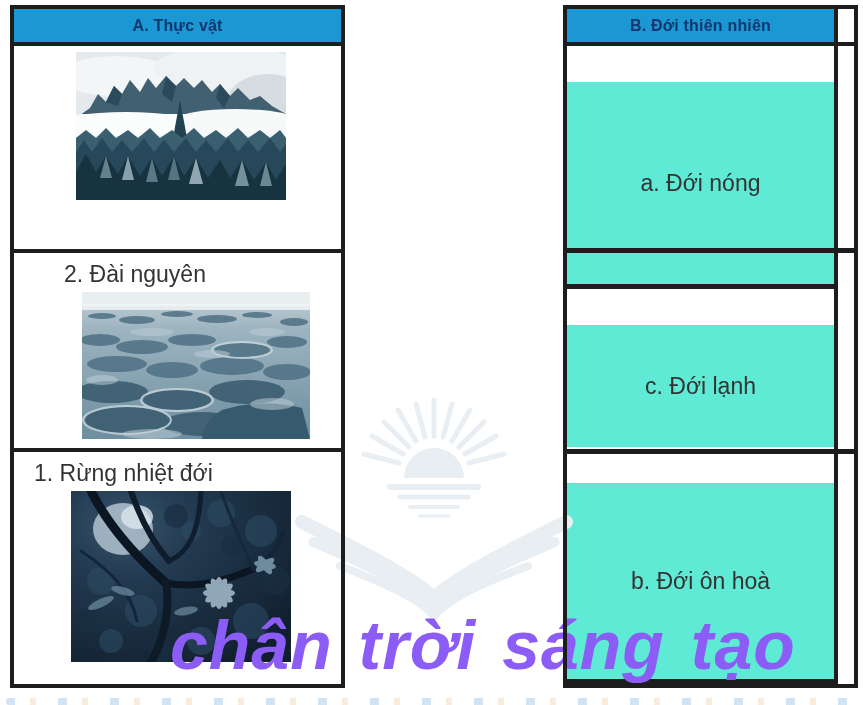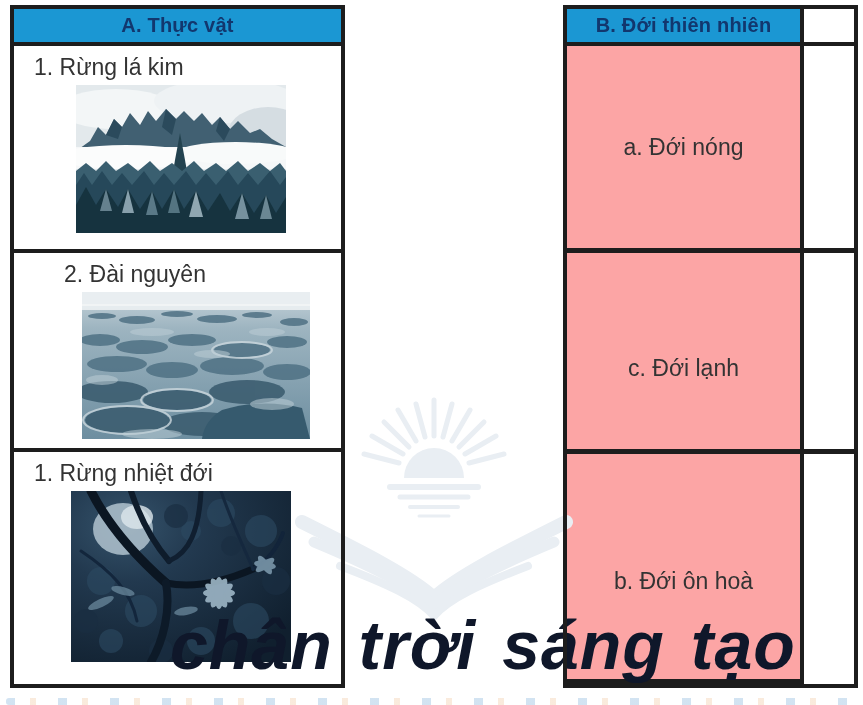--- a/index.html
+++ b/index.html
@@ -10,52 +10,52 @@
     background: #ffffff; overflow: hidden;
   }
 
   
   .tbl {
     position: absolute; top: 5px; z-index: 1;
     border: 4px solid #1d1d1d; background: #ffffff;
     display: flex; flex-direction: column; height: 683px;
   }
   .tbl-a { left: 10px;  width: 335px; }
-  .tbl-b { left: 563px; width: 241px; }
+  .tbl-b { left: 563px; width: 275px; gap: 36px; }
 
   .thead {
     flex: 0 0 37px; border-bottom: 4px solid #1d1d1d;
     background: #1b97d3; color: #12376e;
     display: flex; align-items: center; justify-content: center;
-    font-size: 20px; font-weight: bold; letter-spacing: .2px;
+    font-size: 16px; font-weight: bold; letter-spacing: .2px;
   }
 
   .a-row { padding: 6px 8px 2px 14px; overflow: hidden; }
   .a-row1 { flex: 0 0 207px; border-bottom: 4px solid #1d1d1d; }
   .a-row2 { flex: 0 0 199px; border-bottom: 4px solid #1d1d1d; padding-left: 44px; }
   .a-row3 { flex: 1 1 auto; }
   .a-label { display:block; font-size: 23px; color: #333333; margin: 2px 0 4px 6px; }
   .img-wrap { text-align: center; }
   .img-wrap svg { display: inline-block; vertical-align: top; }
 
   .b-cell {
-    background: #fca5a5; display: flex; align-items: center; justify-content: center;
+    background: #5eead4; display: flex; align-items: center; justify-content: center;
     font-size: 23px; color: #333333;
   }
   .b-cell1 { flex: 0 0 207px; border-bottom: 5px solid #1d1d1d; }
   .b-cell2 { flex: 0 0 201px; border-bottom: 5px solid #1d1d1d; }
   .b-cell3 { flex: 1 1 auto; }
 
   
   .watermark { position:absolute; inset:0; z-index:3; pointer-events:none; }
   .wm-logo { position:absolute; left: 292px; top: 394px; }
   .wm-text {
     position:absolute; left: 170px; top: 606px; white-space: nowrap;
     font-size: 68px; font-weight: bold; font-style: italic;
-    color: #0f172a; letter-spacing: 1px; word-spacing: 6px;
+    color: #8b5cf6; letter-spacing: 1px; word-spacing: 6px;
   }
 
   
   .ghost {
     position:absolute; top:5px; height:683px; z-index:6; pointer-events:none;
     border: 4px solid #1d1d1d; background: transparent;
     display:flex; flex-direction:column;
   }
   .ghost-a { left:10px;  width:335px; }
   .ghost-b { left:563px; width:295px; }
@@ -82,21 +82,20 @@
 <body>
 
 <div class="page">
 
   <div class="tbl tbl-a">
     <div class="thead">
       <span>A. Thực vật</span>
     </div>
 
     <div class="a-row a-row1">
-      <span class="a-label">1. Rừng lá kim</span>
       <div class="img-wrap">
         <svg width="210" height="148" viewBox="0 0 210 148" aria-hidden="true">
           <rect width="210" height="148" fill="#e3e9ec"></rect>
           <ellipse cx="40" cy="24" rx="58" ry="20" fill="#f3f6f7"></ellipse>
           <ellipse cx="150" cy="16" rx="72" ry="22" fill="#eef2f4"></ellipse>
           <ellipse cx="192" cy="48" rx="40" ry="26" fill="#d5dde2"></ellipse>
           <path d="M0,66 L14,56 22,42 30,50 38,34 46,42 54,28 64,40 72,26 80,36 90,24 100,34 108,26 118,36 126,28 136,40 144,32 154,44 162,36 174,48 184,44 196,54 210,62 L210,80 L0,80 Z" fill="#416072"></path>
           <path d="M30,50 L38,34 46,42 42,54 Z" fill="#2b4a5c"></path>
           <path d="M90,24 L100,34 96,50 86,42 Z" fill="#2b4a5c"></path>
           <path d="M144,32 L154,44 148,56 140,46 Z" fill="#2b4a5c"></path>

